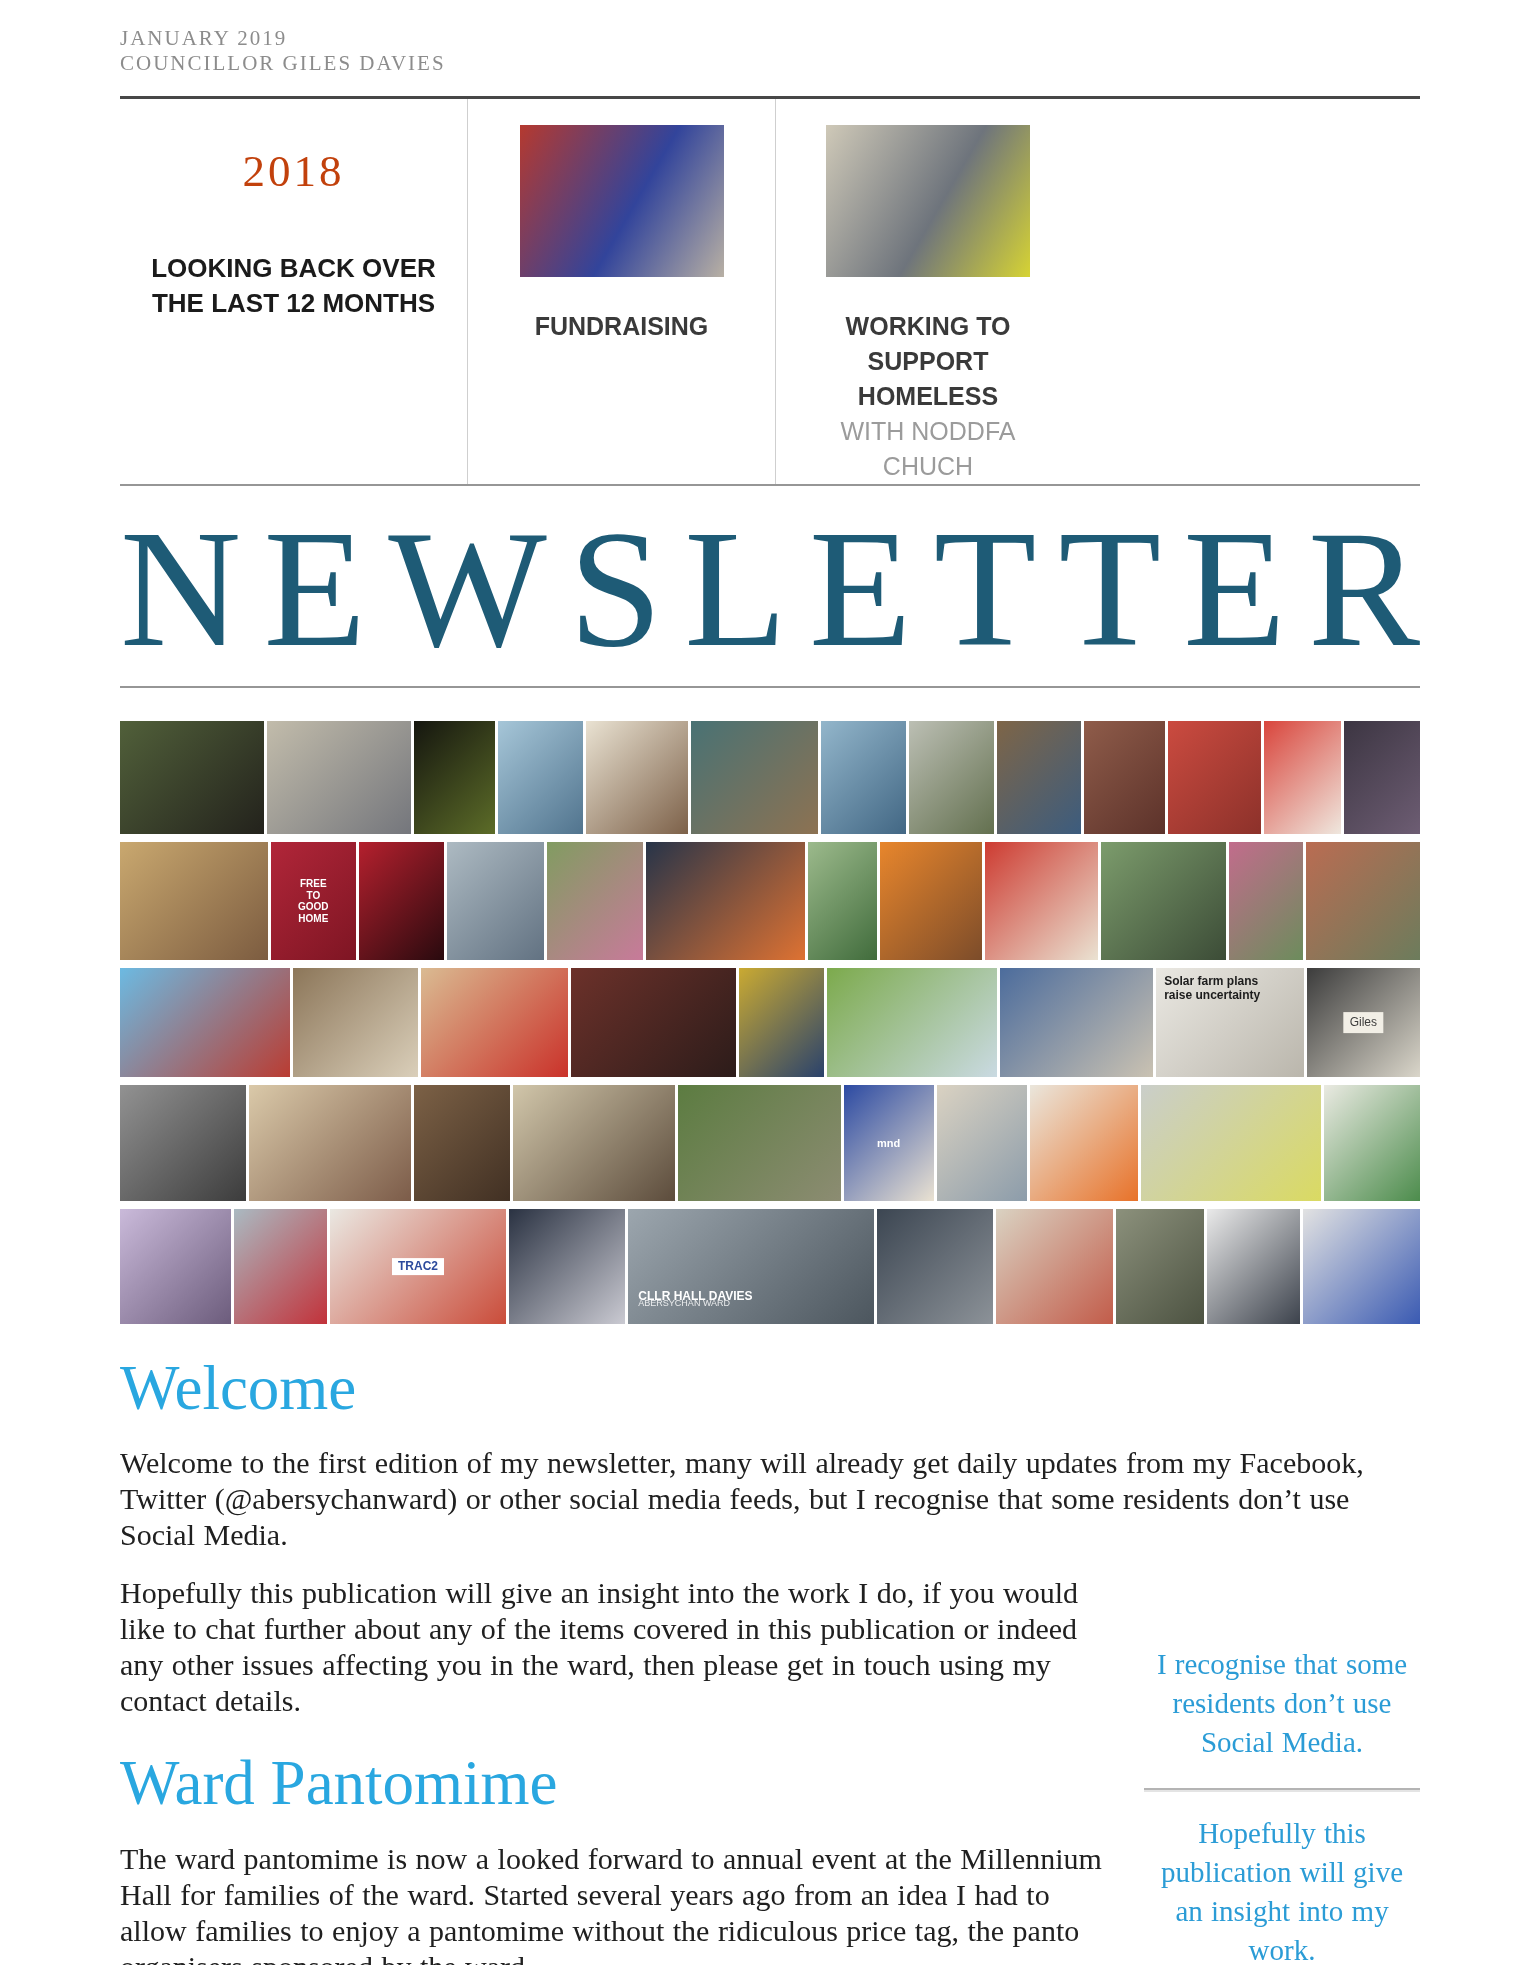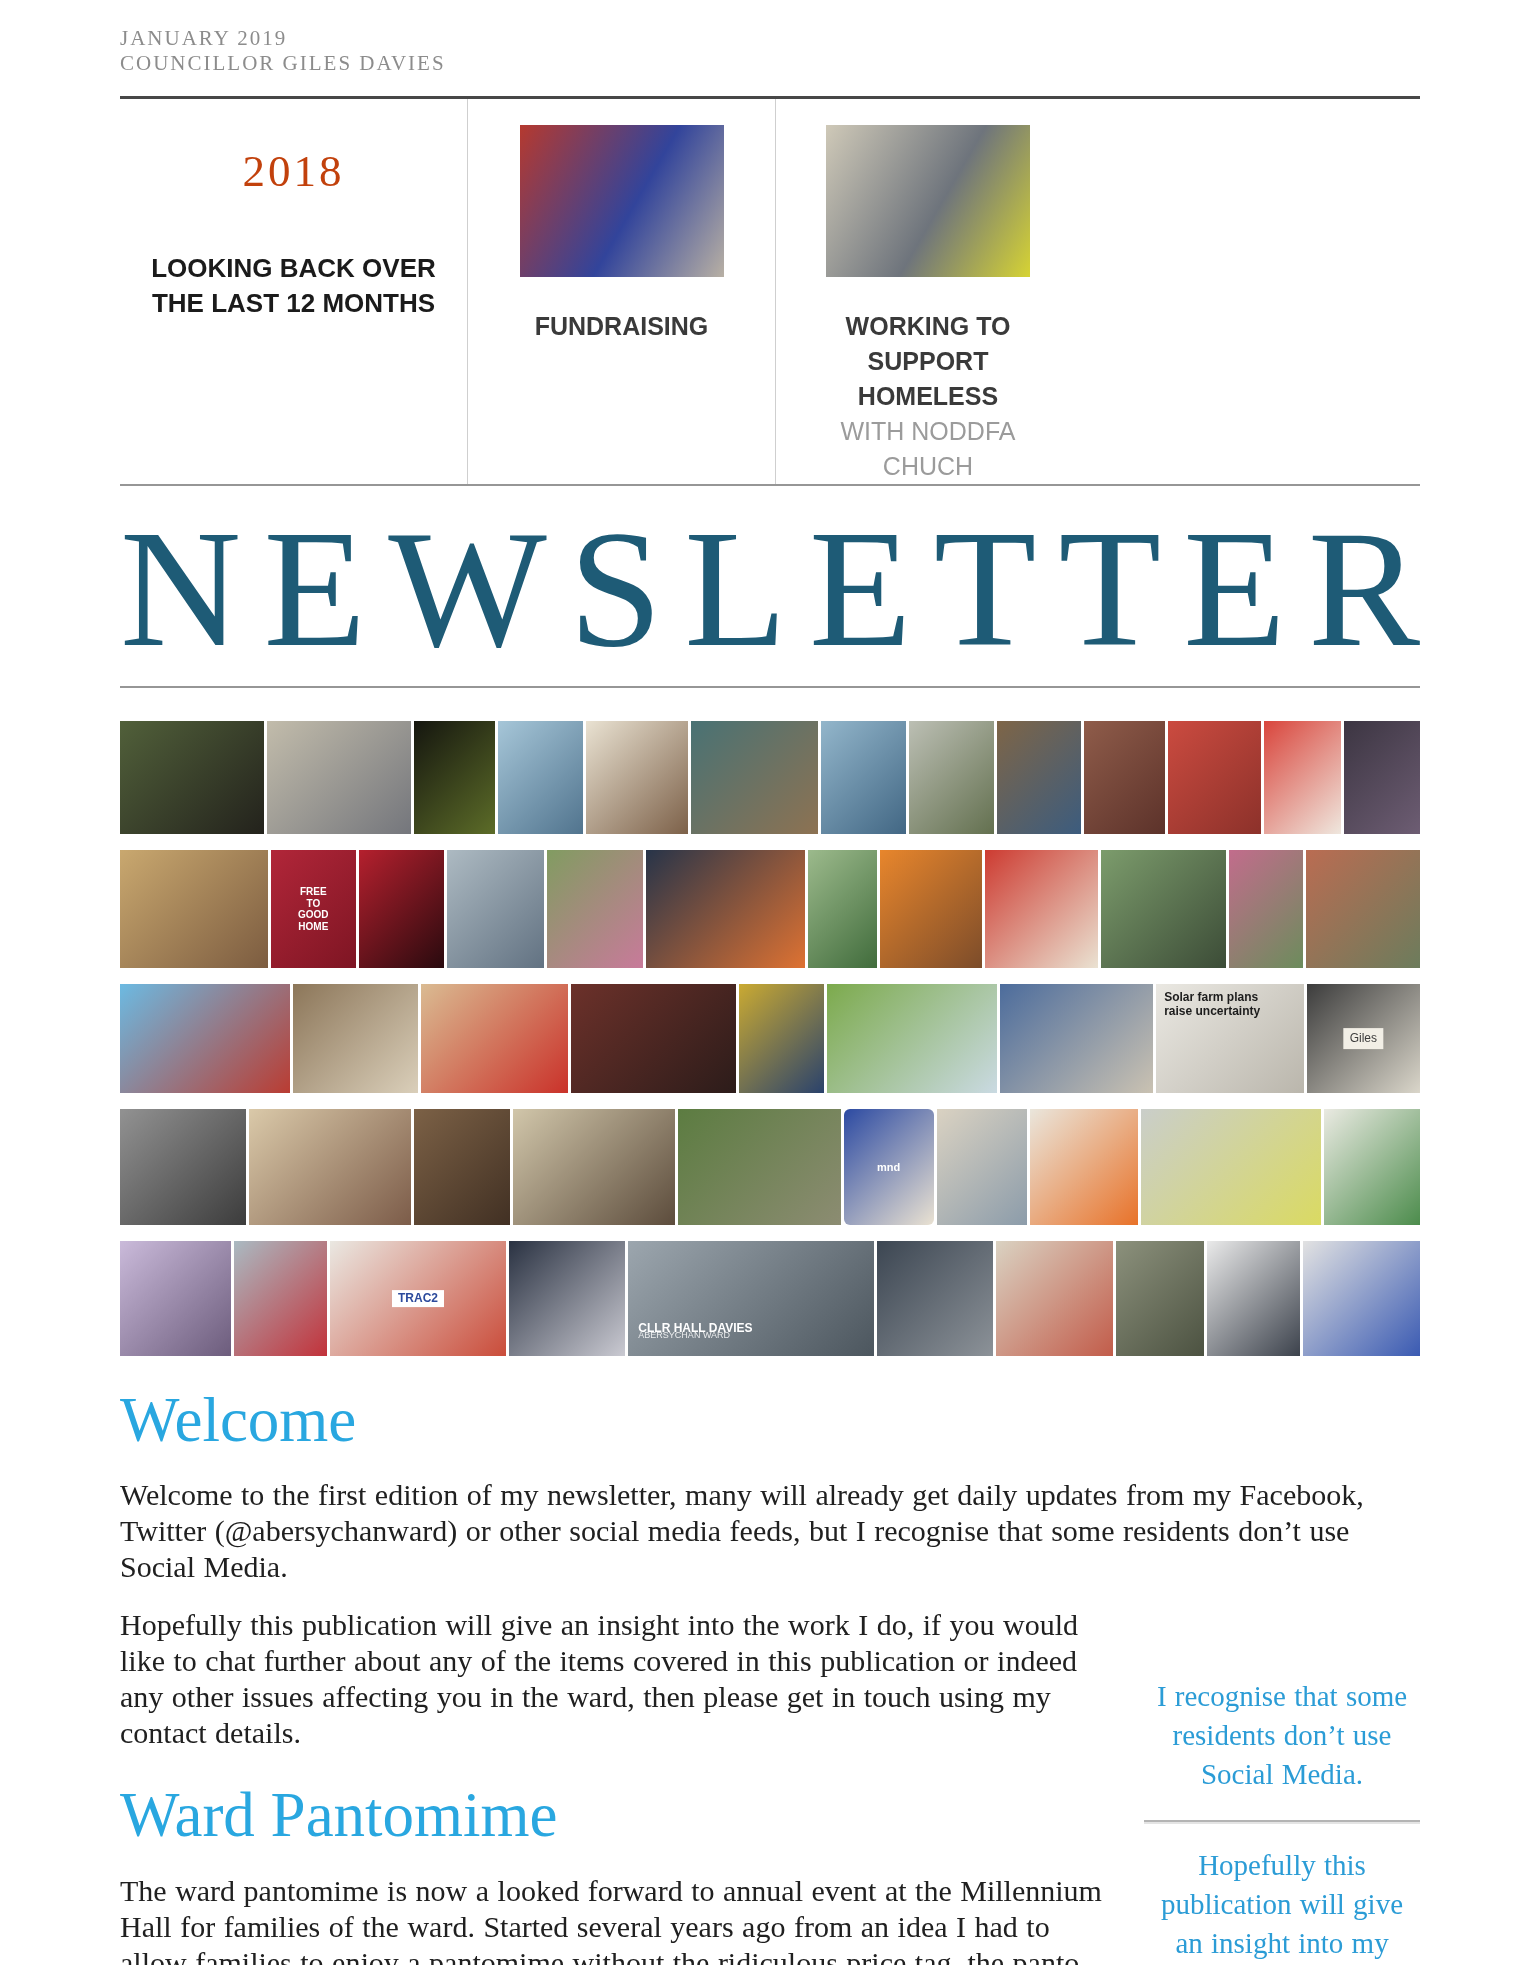--- a/index.html
+++ b/index.html
@@ -24,21 +24,21 @@
     font-size:25px;line-height:1.4;color:#3a3a3a;}
   .h-sub{margin:0 auto;max-width:262px;font-family:"Liberation Sans",sans-serif;
     font-size:25px;line-height:1.4;color:#9b9b9b;}
 
   
   .masthead{display:flex;justify-content:space-between;align-items:baseline;margin-top:14px;height:186px;
     color:#1e5b76;font-size:168px;line-height:1.05;white-space:nowrap;}
 
   
   .collage{margin-top:33px;}
-  .c-row{display:flex;gap:3px;margin-bottom:16px;text-decoration:underline;}
+  .c-row{display:flex;gap:3px;margin-bottom:8px;text-decoration:underline;}
   .c-tile{flex:1 1 0;position:relative;overflow:hidden;}
   .c-label{font-family:"Liberation Sans",sans-serif;line-height:1.15;}
   .c-label.c{position:absolute;top:50%;left:50%;transform:translate(-50%,-50%);text-align:center;}
   .c-label.tl{position:absolute;top:7px;left:8px;max-width:104px;text-align:left;}
   .c-label.bl{position:absolute;bottom:20px;left:10px;text-align:left;}
   .c-sublabel{position:absolute;bottom:16px;left:10px;font-family:"Liberation Sans",sans-serif;
     font-size:9px;opacity:.85;}
 
   
   .article h1{margin:30px 0 0;font-weight:normal;font-size:63px;line-height:1.1;color:#29a7e0;}
@@ -140,21 +140,21 @@
         <div class="c-tile" style="flex-grow: 1; background: linear-gradient(135deg, rgb(60, 60, 60) 0%, rgb(218, 214, 202) 100%);">
           <span class="c-label c" style="color: rgb(60, 60, 60); font-size: 12px; background: rgb(242, 239, 230); padding: 4px 6px;">Giles</span>
         </div>
       </div>
       <div class="c-row" style="height: 116px;">
         <div class="c-tile" style="flex-grow: 1.05; background: linear-gradient(135deg, rgb(146, 146, 146) 0%, rgb(60, 60, 60) 100%);"></div>
         <div class="c-tile" style="flex-grow: 1.35; background: linear-gradient(135deg, rgb(218, 201, 169) 0%, rgb(124, 92, 73) 100%);"></div>
         <div class="c-tile" style="flex-grow: 0.8; background: linear-gradient(135deg, rgb(124, 97, 70) 0%, rgb(65, 48, 35) 100%);"></div>
         <div class="c-tile" style="flex-grow: 1.35; background: linear-gradient(135deg, rgb(209, 198, 170) 0%, rgb(92, 76, 60) 100%);"></div>
         <div class="c-tile" style="flex-grow: 1.35; background: linear-gradient(135deg, rgb(92, 124, 65) 0%, rgb(140, 140, 114) 100%);"></div>
-        <div class="c-tile" style="flex-grow: 0.75; background: linear-gradient(135deg, rgb(44, 74, 162) 0%, rgb(234, 226, 210) 100%); border-radius: 6px;">
+        <div class="c-tile" style="flex-grow: 0.75; background: linear-gradient(135deg, rgb(44, 74, 162) 0%, rgb(234, 226, 210) 100%);">
           <span class="c-label c" style="color: rgb(255, 255, 255); font-size: 11px; font-weight: bold;">mnd</span>
         </div>
         <div class="c-tile" style="flex-grow: 0.75; background: linear-gradient(135deg, rgb(218, 210, 194) 0%, rgb(140, 156, 170) 100%);"></div>
         <div class="c-tile" style="flex-grow: 0.9; background: linear-gradient(135deg, rgb(234, 230, 220) 0%, rgb(232, 114, 41) 100%);"></div>
         <div class="c-tile" style="flex-grow: 1.5; background: linear-gradient(135deg, rgb(202, 206, 202) 0%, rgb(218, 218, 98) 100%);"></div>
         <div class="c-tile" style="flex-grow: 0.8; background: linear-gradient(135deg, rgb(234, 234, 226) 0%, rgb(76, 140, 76) 100%);"></div>
       </div>
       <div class="c-row" style="height: 115px; border-radius: 30px;">
         <div class="c-tile" style="flex-grow: 0.95; background: linear-gradient(135deg, rgb(202, 186, 218) 0%, rgb(108, 92, 124) 100%);"></div>
         <div class="c-tile" style="flex-grow: 0.8; background: linear-gradient(135deg, rgb(170, 186, 194) 0%, rgb(194, 50, 58) 100%);"></div>

